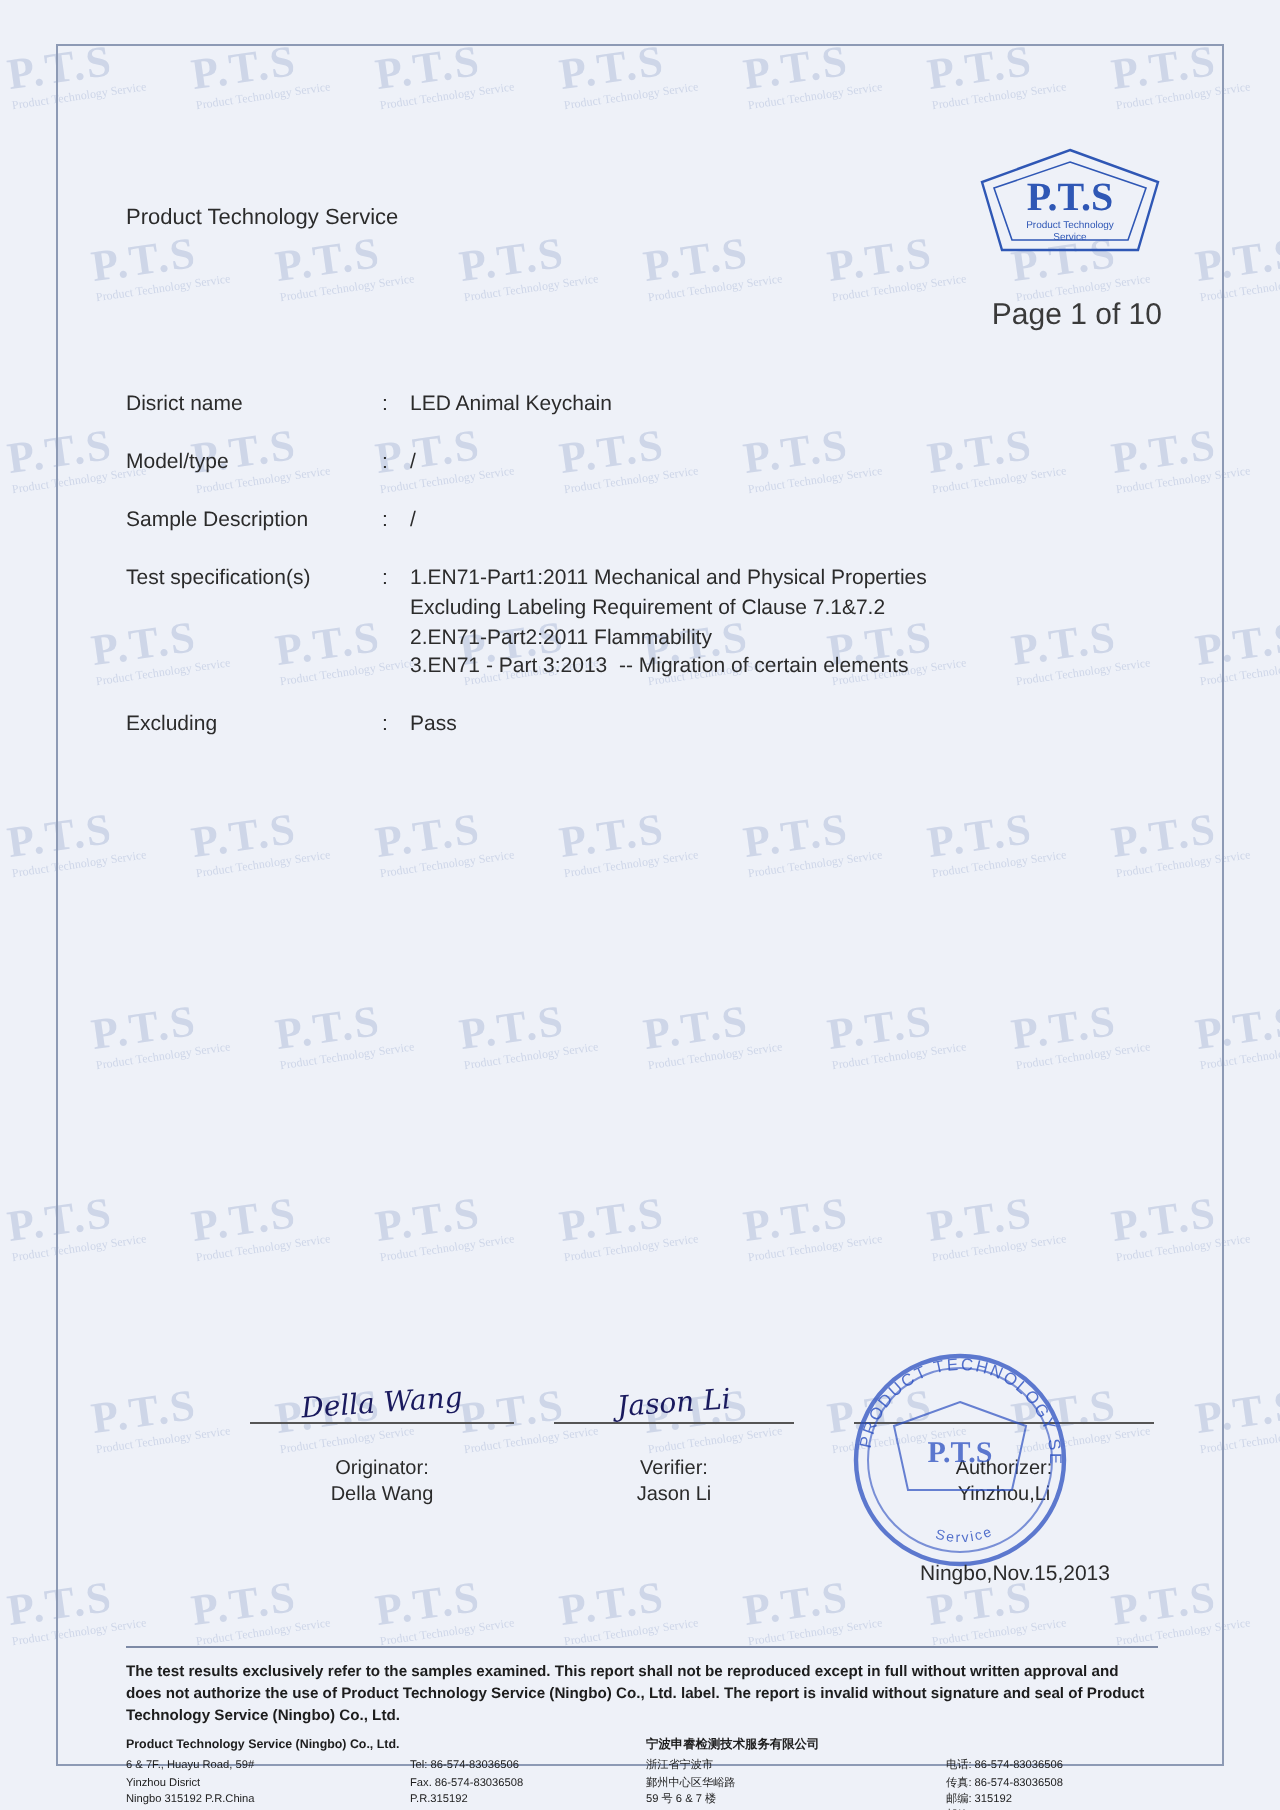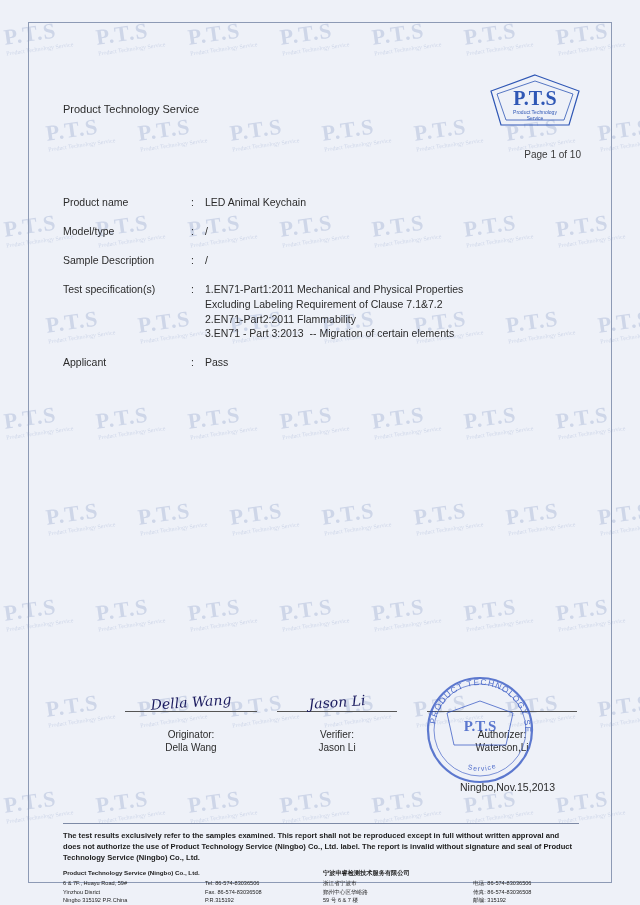--- a/index.html
+++ b/index.html
@@ -74,21 +74,21 @@
     color: #2b2b2b;
   }
   .hdr .l1 { font-size: 11px; margin-bottom: 11px; }
   .hdr .l2 { font-size: 11.5px; font-weight: bold; margin-bottom: 13px; }
   .hdr .l3 { font-size: 11px; }
 
   .pageof {
     position: absolute;
     right: 30px;
     top: 126px;
-    font-size: 10px;
+    font-size: 15px;
     color: #3a3a3a;
   }
 
   table.meta {
     position: absolute;
     left: 34px;
     top: 172px;
     width: 512px;
     border-collapse: collapse;
     font-size: 10.5px;
@@ -268,21 +268,21 @@
       <div class="hdr">
         <div class="l1">Product Technology Service</div>
       </div>
 
       <div class="pageof">Page 1 of 10</div>
 
       <table class="meta">
         <tbody id="meta-body">
             <tr>
               <td class="lbl">
-                <div>Product name</div>
+                <div>Disrict name</div>
               </td>
               <td class="col">:</td>
               <td class="val">
                 <div>LED Animal Keychain</div>
               </td>
             </tr>
             <tr>
               <td class="lbl">
                 <div>Model/type</div>
               </td>
@@ -307,21 +307,21 @@
               <td class="col">:</td>
               <td class="val">
                 <div>1.EN71-Part1:2011 Mechanical and Physical Properties</div>
                 <div>Excluding Labeling Requirement of Clause 7.1&amp;7.2</div>
                 <div>2.EN71-Part2:2011 Flammability</div>
                 <div>3.EN71 - Part 3:2013  -- Migration of certain elements</div>
               </td>
             </tr>
             <tr>
               <td class="lbl">
-                <div>Applicant</div>
+                <div>Excluding</div>
               </td>
               <td class="col">:</td>
               <td class="val">
                 <div>Pass</div>
               </td>
             </tr>
           </tbody>
       </table>
 
       <div class="sigblock">
@@ -337,21 +337,21 @@
             <span class="script">Jason Li</span>
           </div>
           <div class="sigrole">Verifier:</div>
           <div class="signame">Jason Li</div>
         </div>
         <div class="sigcol" style="left:398px; width:150px;">
           <div class="sigline">
             <span class="script"></span>
           </div>
           <div class="sigrole">Authorizer:</div>
-          <div class="signame">Waterson,Li</div>
+          <div class="signame">Yinzhou,Li</div>
         </div>
       </div>
 
       <div class="stamp">
         <svg viewBox="0 0 118 118" width="118" height="118">
           <defs>
             <path id="arcpath" d="M 14,59 A 45,45 0 1 1 104,59"></path>
             <path id="arcpath2" d="M 18,59 A 41,41 0 1 0 100,59"></path>
           </defs>
           <circle cx="59" cy="59" r="52" fill="none" stroke="#2b4fc0" stroke-width="2.2" opacity=".75"></circle>

